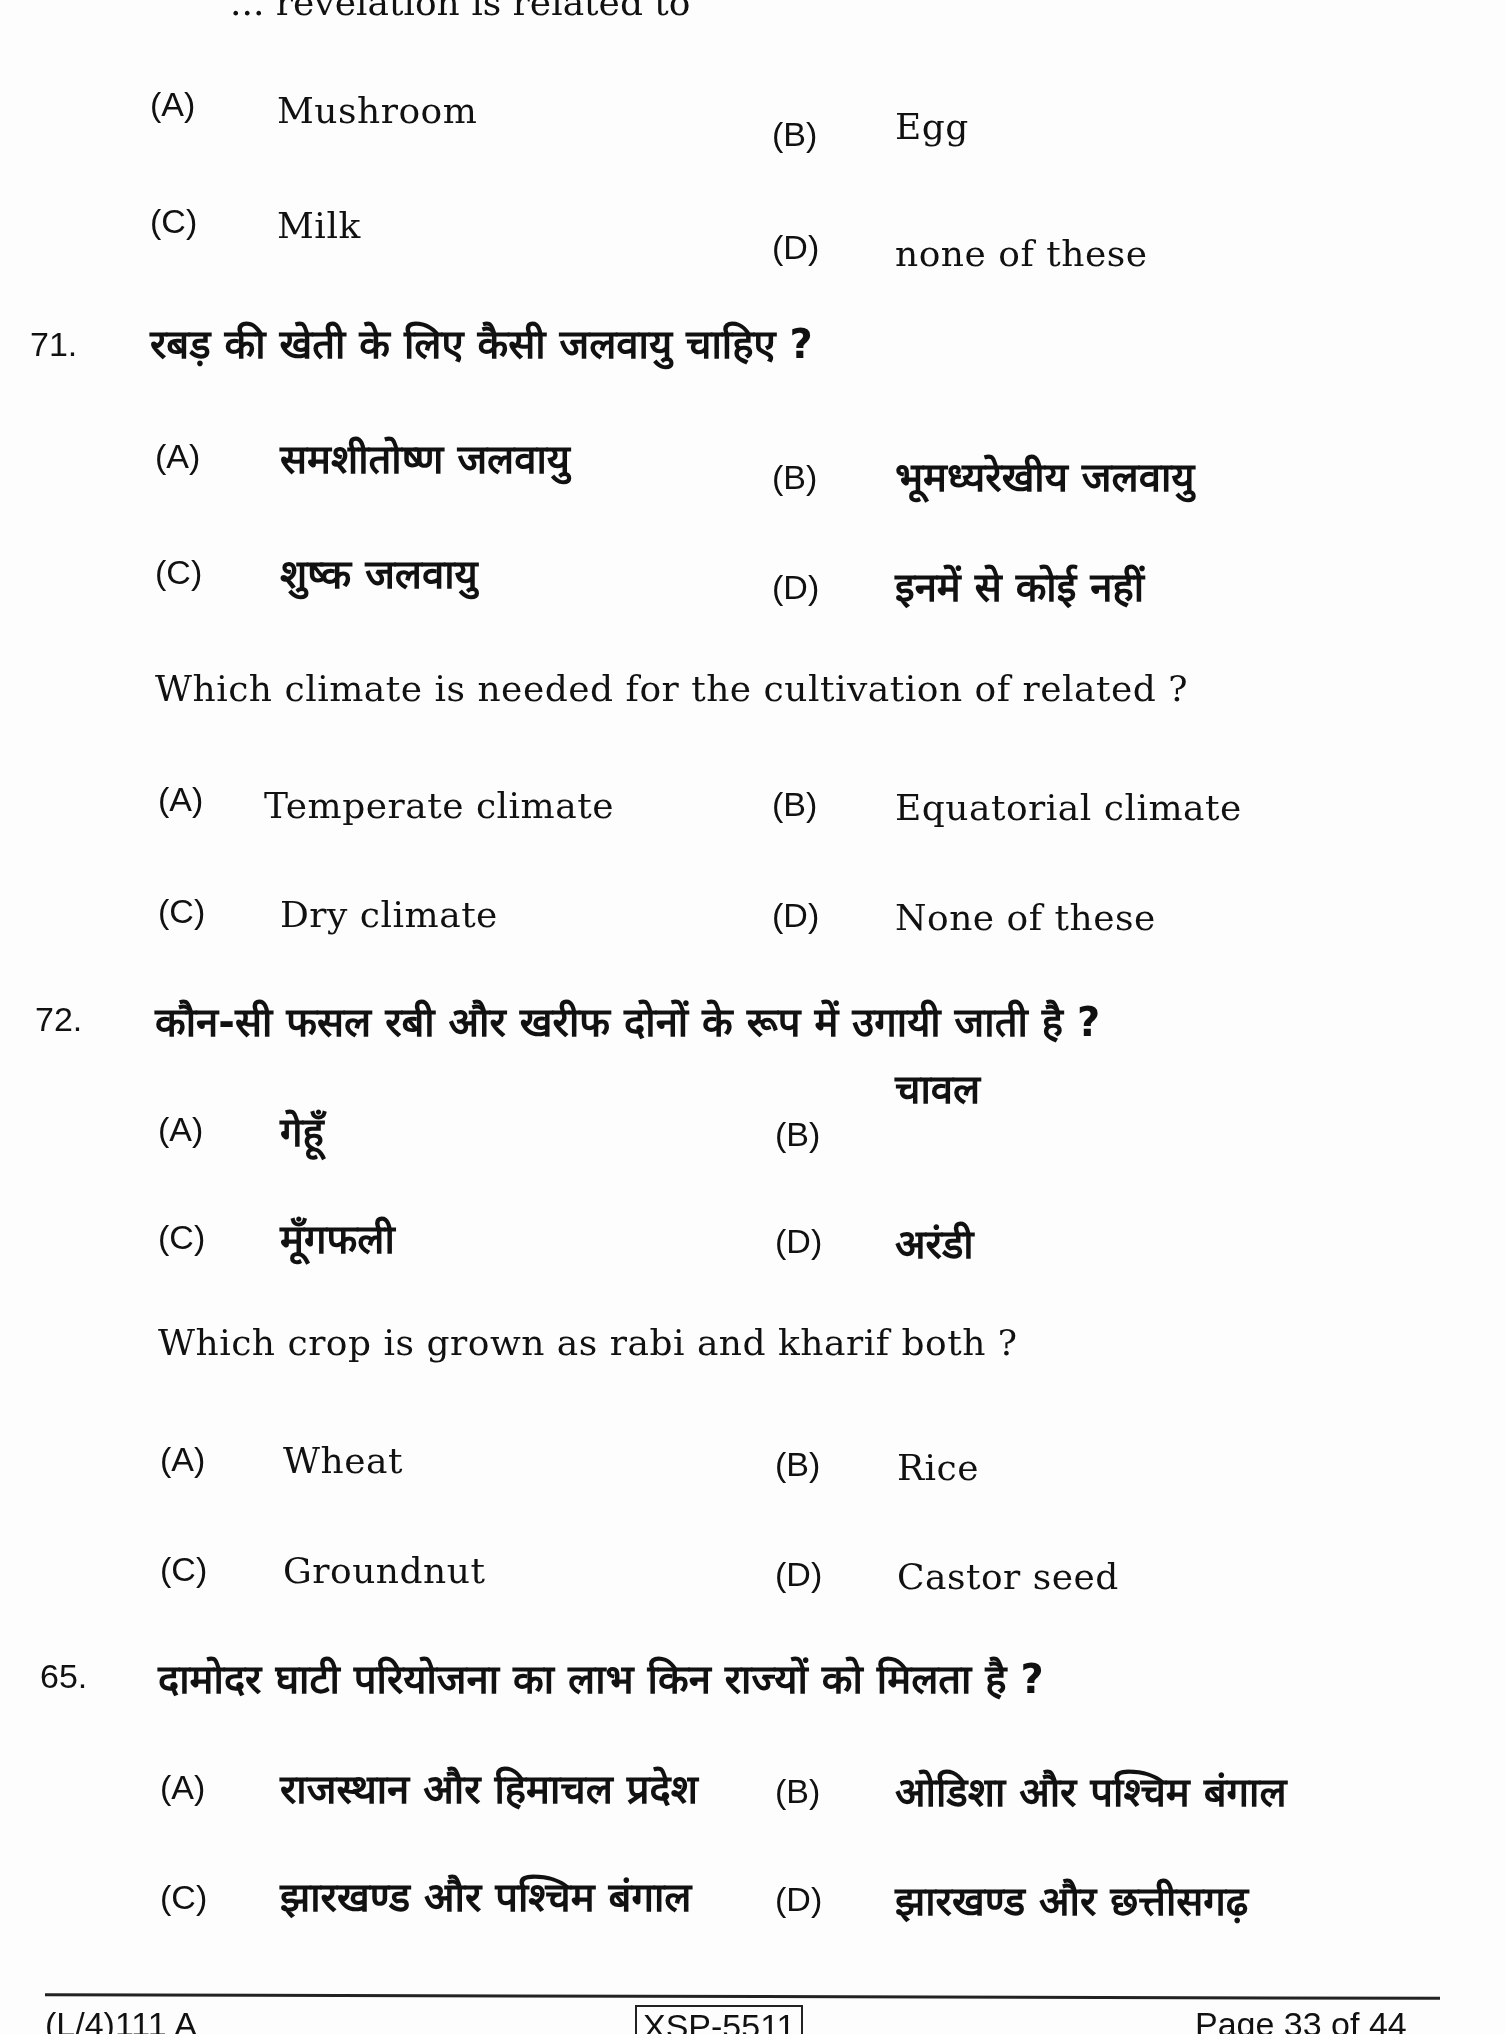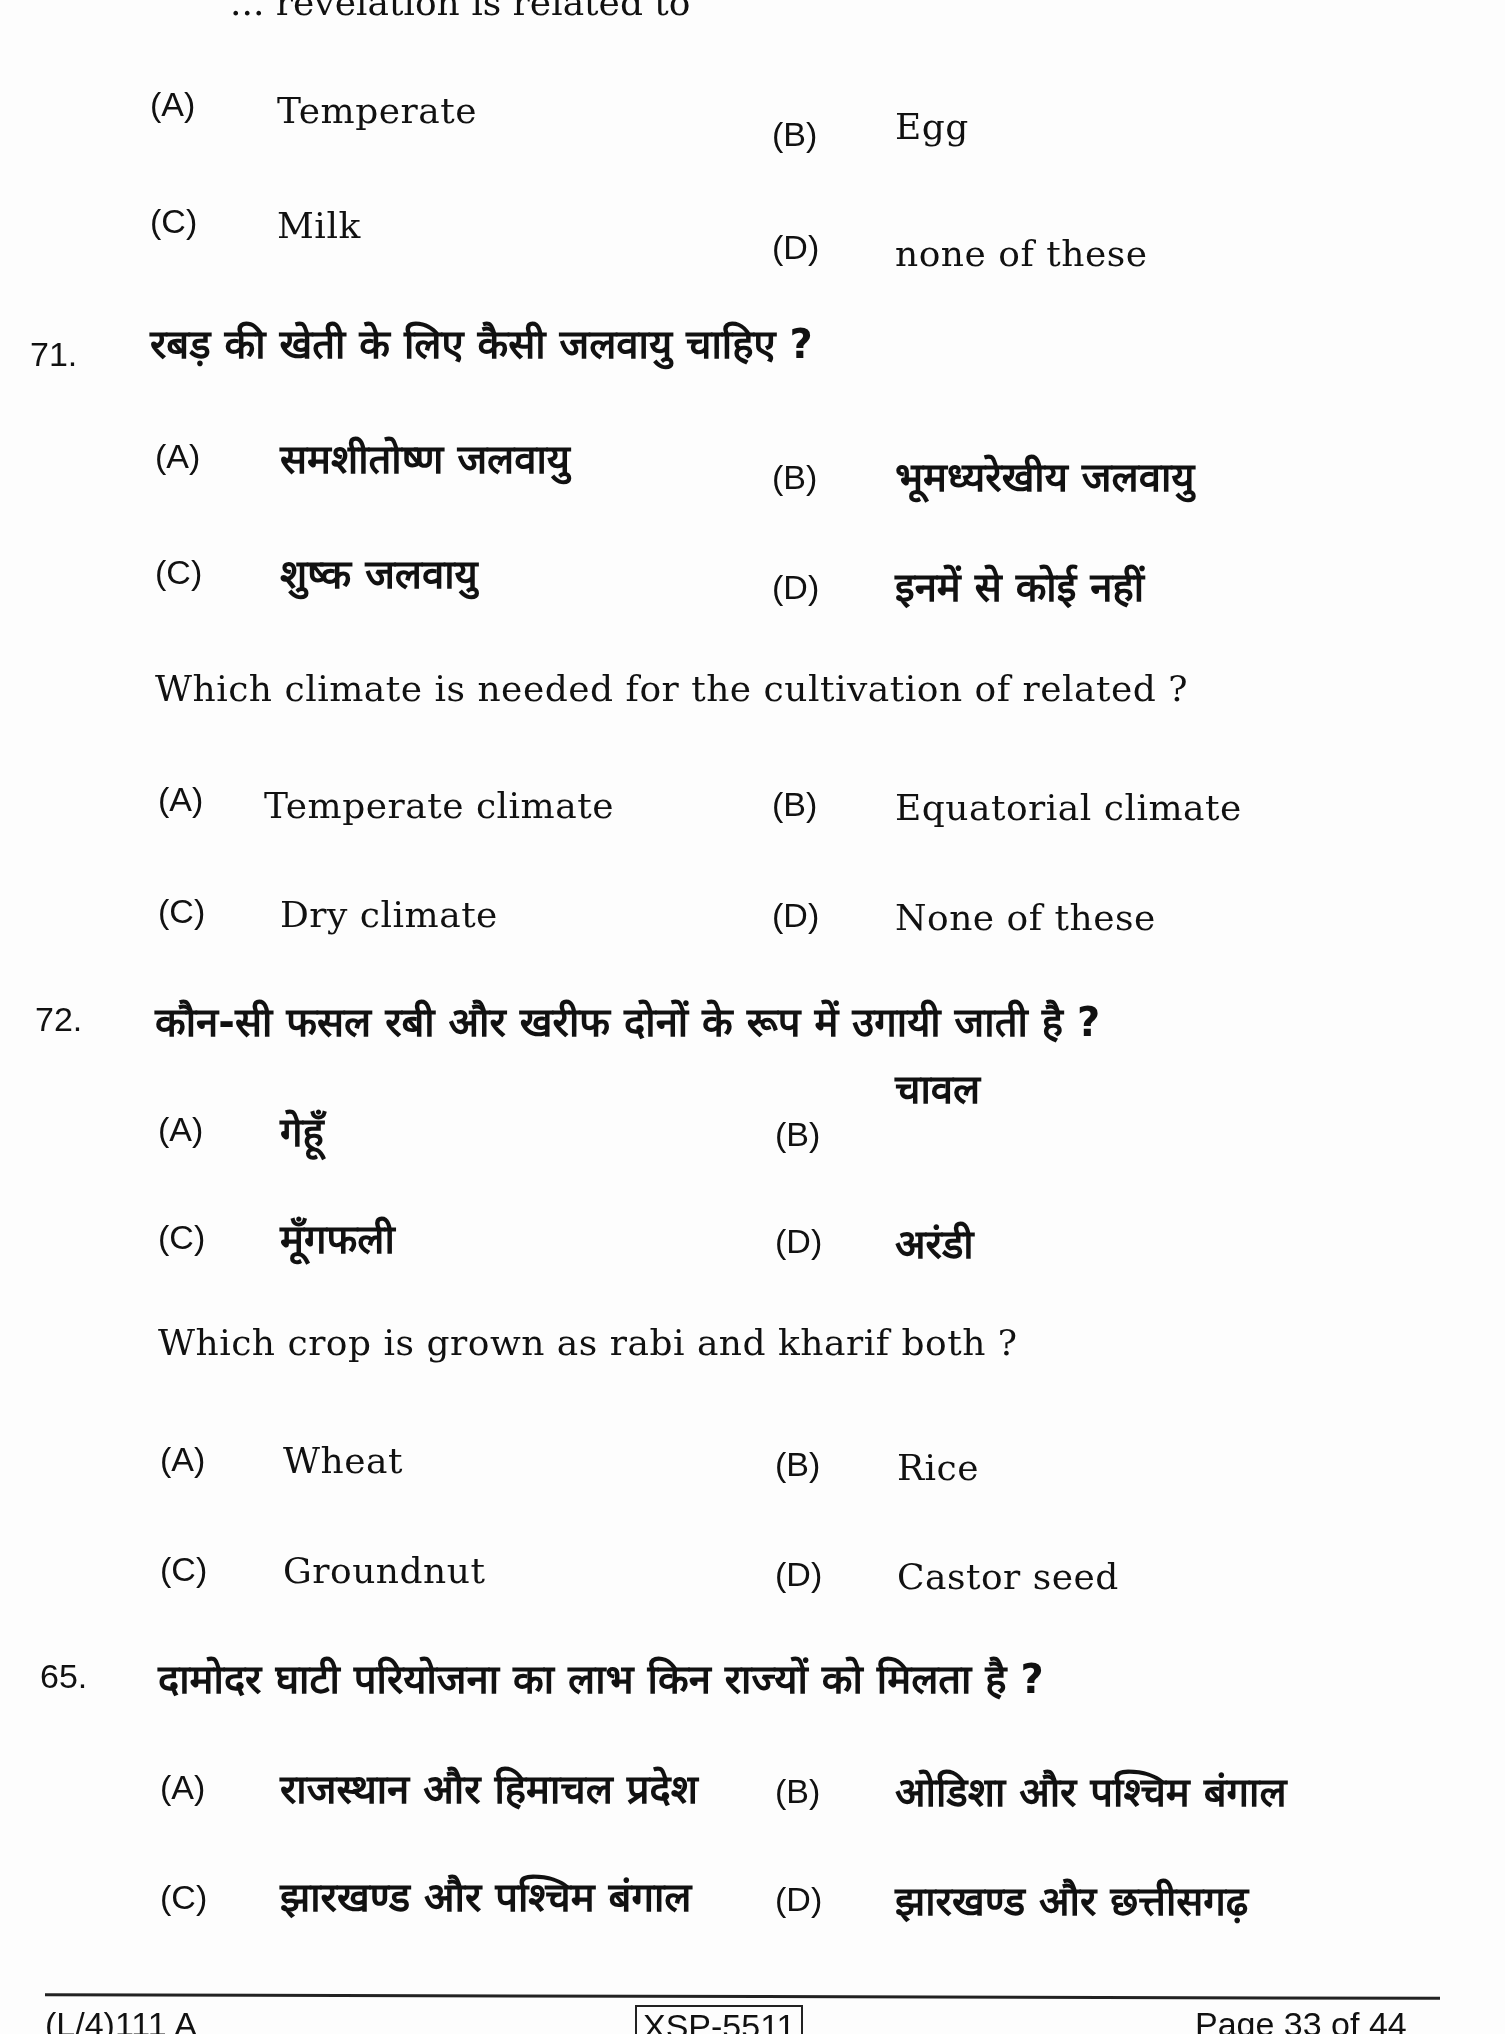--- a/index.html
+++ b/index.html
@@ -16,29 +16,29 @@
   .box{border:2px solid #222;padding:0 6px;}
 </style>
 </head>
 <body>
 
 <div>
 
   <div class="abs cut">... revelation is related to</div>
 
   <span class="abs lbl" style="left:150px;top:85px">(A)</span>
-  <span class="abs en" style="left:277px;top:90px">Temperate</span>
+  <span class="abs en" style="left:277px;top:90px">Mushroom</span>
   <span class="abs lbl" style="left:772px;top:115px">(B)</span>
   <span class="abs en" style="left:895px;top:106px">Egg</span>
   <span class="abs lbl" style="left:150px;top:202px">(C)</span>
   <span class="abs en" style="left:277px;top:205px">Milk</span>
   <span class="abs lbl" style="left:772px;top:228px">(D)</span>
   <span class="abs en" style="left:895px;top:233px">none of these</span>
 
-  <span class="abs qn" style="left:30px;top:335px">71.</span>
+  <span class="abs qn" style="left:30px;top:325px">71.</span>
   <span class="abs hi" style="left:150px;top:315px">रबड़ की खेती के लिए कैसी जलवायु चाहिए ?</span>
 
   <span class="abs lbl" style="left:155px;top:437px">(A)</span>
   <span class="abs hi" style="left:280px;top:430px">समशीतोष्ण जलवायु</span>
   <span class="abs lbl" style="left:772px;top:458px">(B)</span>
   <span class="abs hi" style="left:895px;top:448px">भूमध्यरेखीय जलवायु</span>
   <span class="abs lbl" style="left:155px;top:553px">(C)</span>
   <span class="abs hi" style="left:280px;top:545px">शुष्क जलवायु</span>
   <span class="abs lbl" style="left:772px;top:568px">(D)</span>
   <span class="abs hi" style="left:895px;top:558px">इनमें से कोई नहीं</span>

